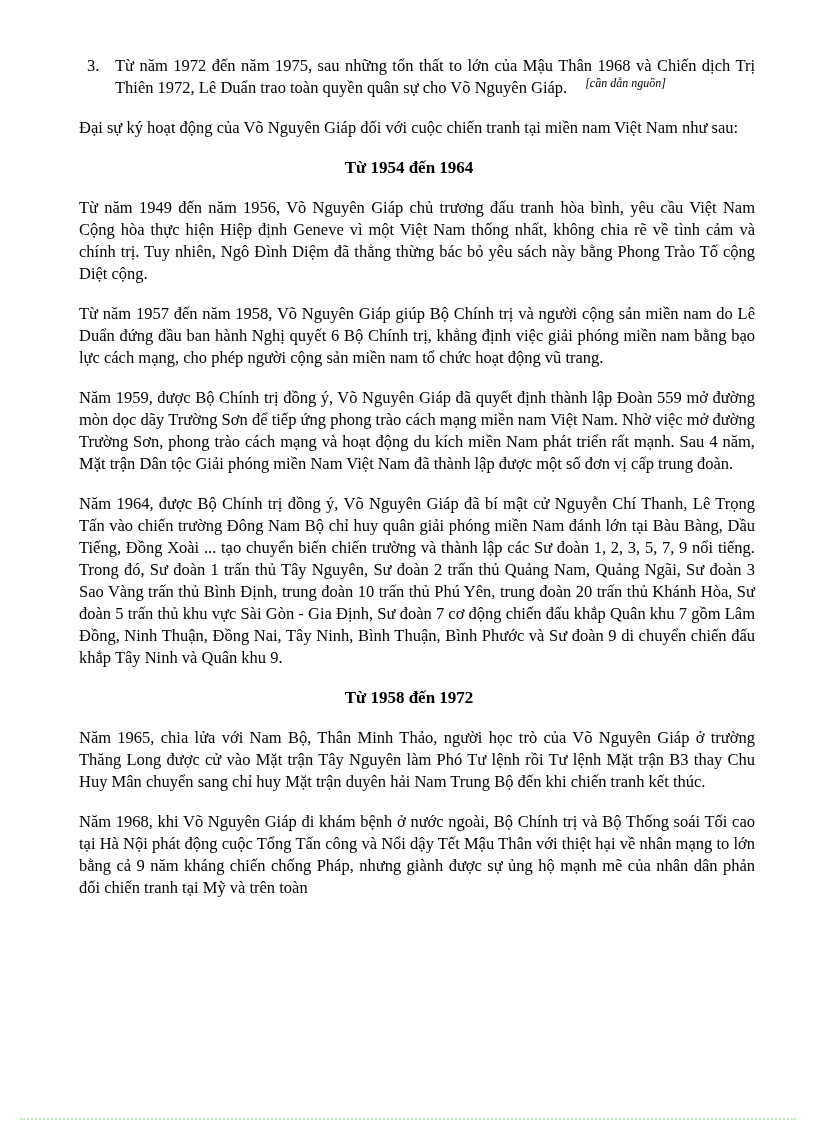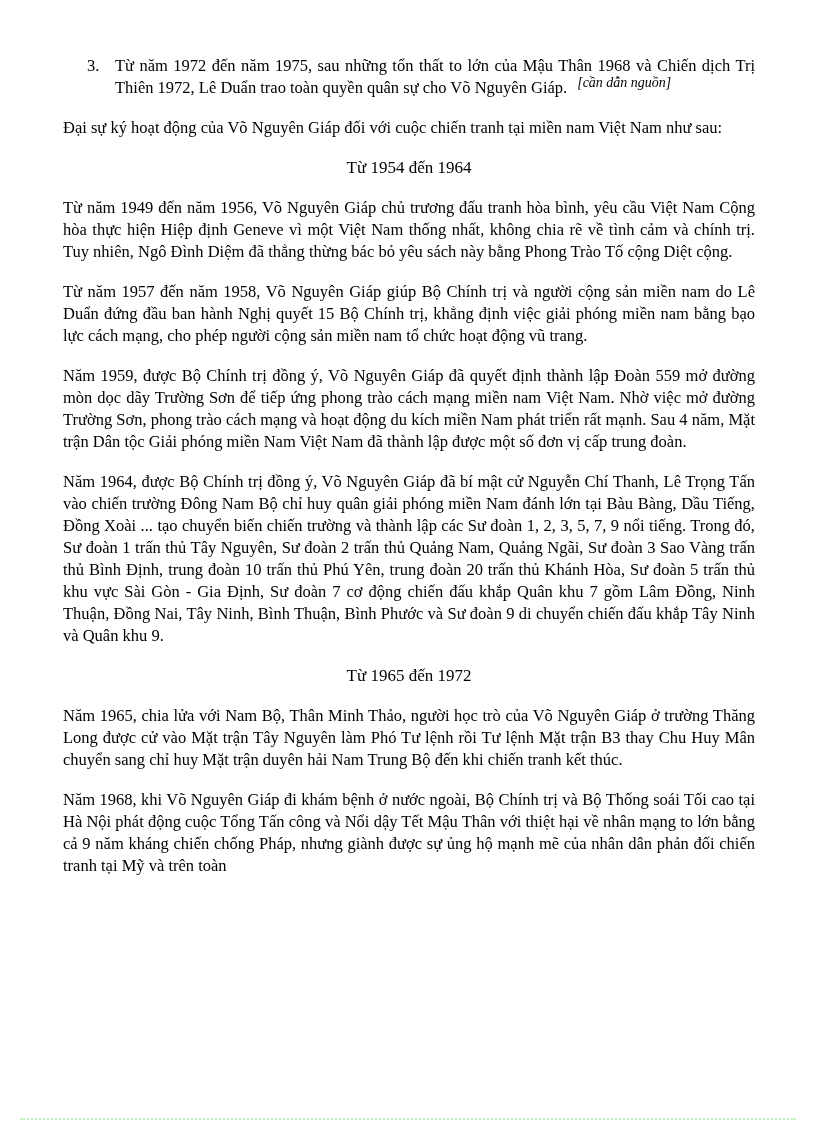--- a/index.html
+++ b/index.html
@@ -30,34 +30,34 @@
     margin: 0 0 18px 0;
     text-align: justify;
   }
   .list-number {
     position: absolute;
     left: 24px;
     top: 0;
   }
   .citation {
     font-style: italic;
-    font-size: 14px;
+    font-size: 12px;
     line-height: 0;
     vertical-align: 6px;
-    margin-left: 10px;
+    margin-left: 18px;
     white-space: nowrap;
   }
   .para {
-    margin: 0 0 18px 0;
+    margin: 0 0 18px 16px;
     text-align: justify;
   }
   .heading {
     margin: 0 0 18px 0;
     font-size: 17px;
-    font-weight: normal;
+    font-weight: bold;
     text-align: center;
     line-height: 22px;
   }
   .page-break-line {
     position: absolute;
     left: 20px;
     right: 20px;
     bottom: 3px;
     height: 0;
     border-top: 2px dotted #b9f2b9;
@@ -73,27 +73,27 @@
       <span class="list-number">3.</span>
       <span>Từ năm 1972 đến năm 1975, sau những tổn thất to lớn của Mậu Thân 1968 và Chiến dịch Trị Thiên 1972, Lê Duẩn trao toàn quyền quân sự cho Võ Nguyên Giáp.</span><sup class="citation">[cần dẫn nguồn]</sup>
     </div>
 
     <p class="para">Đại sự ký hoạt động của Võ Nguyên Giáp đối với cuộc chiến tranh tại miền nam Việt Nam như sau:</p>
 
     <h3 class="heading">Từ 1954 đến 1964</h3>
 
     <p class="para">Từ năm 1949 đến năm 1956, Võ Nguyên Giáp chủ trương đấu tranh hòa bình, yêu cầu Việt Nam Cộng hòa thực hiện Hiệp định Geneve vì một Việt Nam thống nhất, không chia rẽ về tình cảm và chính trị. Tuy nhiên, Ngô Đình Diệm đã thẳng thừng bác bỏ yêu sách này bằng Phong Trào Tố cộng Diệt cộng.</p>
 
-    <p class="para">Từ năm 1957 đến năm 1958, Võ Nguyên Giáp giúp Bộ Chính trị và người cộng sản miền nam do Lê Duẩn đứng đầu ban hành Nghị quyết 15 Bộ Chính trị, khẳng định việc giải phóng miền nam bằng bạo lực cách mạng, cho phép người cộng sản miền nam tổ chức hoạt động vũ trang.</p>
+    <p class="para">Từ năm 1957 đến năm 1958, Võ Nguyên Giáp giúp Bộ Chính trị và người cộng sản miền nam do Lê Duẩn đứng đầu ban hành Nghị quyết 6 Bộ Chính trị, khẳng định việc giải phóng miền nam bằng bạo lực cách mạng, cho phép người cộng sản miền nam tổ chức hoạt động vũ trang.</p>
 
     <p class="para">Năm 1959, được Bộ Chính trị đồng ý, Võ Nguyên Giáp đã quyết định thành lập Đoàn 559 mở đường mòn dọc dãy Trường Sơn để tiếp ứng phong trào cách mạng miền nam Việt Nam. Nhờ việc mở đường Trường Sơn, phong trào cách mạng và hoạt động du kích miền Nam phát triển rất mạnh. Sau 4 năm, Mặt trận Dân tộc Giải phóng miền Nam Việt Nam đã thành lập được một số đơn vị cấp trung đoàn.</p>
 
     <p class="para">Năm 1964, được Bộ Chính trị đồng ý, Võ Nguyên Giáp đã bí mật cử Nguyễn Chí Thanh, Lê Trọng Tấn vào chiến trường Đông Nam Bộ chỉ huy quân giải phóng miền Nam đánh lớn tại Bàu Bàng, Dầu Tiếng, Đồng Xoài ... tạo chuyển biến chiến trường và thành lập các Sư đoàn 1, 2, 3, 5, 7, 9 nổi tiếng. Trong đó, Sư đoàn 1 trấn thủ Tây Nguyên, Sư đoàn 2 trấn thủ Quảng Nam, Quảng Ngãi, Sư đoàn 3 Sao Vàng trấn thủ Bình Định, trung đoàn 10 trấn thủ Phú Yên, trung đoàn 20 trấn thủ Khánh Hòa, Sư đoàn 5 trấn thủ khu vực Sài Gòn - Gia Định, Sư đoàn 7 cơ động chiến đấu khắp Quân khu 7 gồm Lâm Đồng, Ninh Thuận, Đồng Nai, Tây Ninh, Bình Thuận, Bình Phước và Sư đoàn 9 di chuyển chiến đấu khắp Tây Ninh và Quân khu 9.</p>
 
-    <h3 class="heading">Từ 1965 đến 1972</h3>
+    <h3 class="heading">Từ 1958 đến 1972</h3>
 
     <p class="para">Năm 1965, chia lửa với Nam Bộ, Thân Minh Thảo, người học trò của Võ Nguyên Giáp ở trường Thăng Long được cử vào Mặt trận Tây Nguyên làm Phó Tư lệnh rồi Tư lệnh Mặt trận B3 thay Chu Huy Mân chuyển sang chỉ huy Mặt trận duyên hải Nam Trung Bộ đến khi chiến tranh kết thúc.</p>
 
     <p class="para">Năm 1968, khi Võ Nguyên Giáp đi khám bệnh ở nước ngoài, Bộ Chính trị và Bộ Thống soái Tối cao tại Hà Nội phát động cuộc Tổng Tấn công và Nổi dậy Tết Mậu Thân với thiệt hại về nhân mạng to lớn bằng cả 9 năm kháng chiến chống Pháp, nhưng giành được sự ủng hộ mạnh mẽ của nhân dân phản đối chiến tranh tại Mỹ và trên toàn</p>
 
   </div>
 
   <div class="page-break-line" style="border-top-color: rgb(185, 242, 185);"></div>
 </div>
 

